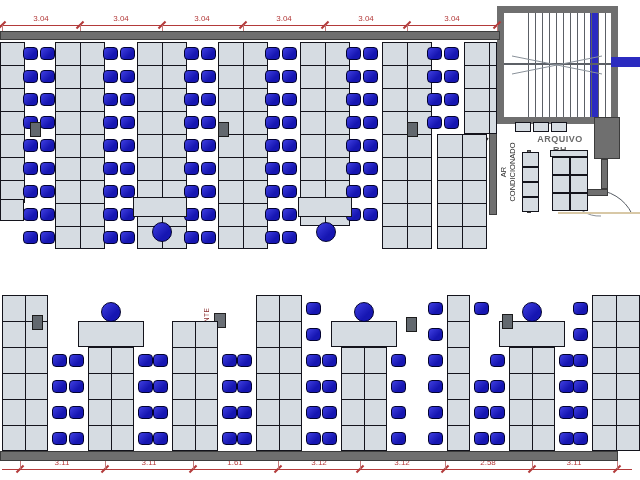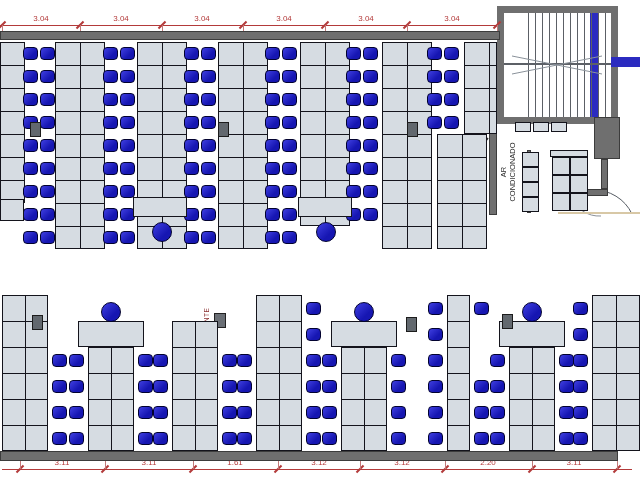--- a/index.html
+++ b/index.html
@@ -55,20 +55,24 @@
   <svg class="abs" id="wall-break" width="30" height="64">
     <rect x="0" y="0" width="30" height="64" fill="#ffffff"></rect>
     <polyline points="26,4 10,26 18,32 4,60" stroke="#2a2a2a" stroke-width="1.5" fill="none"></polyline>
   </svg>
 
   <svg class="abs" id="door-arc" width="76" height="30">
     <path d="M28,2 A42,42 0 0 1 67,26" stroke="#555b63" stroke-width="1" fill="none"></path>
     <path d="M6,8 A30,30 0 0 0 36,28" stroke="#8a9098" stroke-width="1" fill="none"></path>
   </svg>
 
+  <div class="abs" id="label-arquivo">
+    <span>ARQUIVO</span>
+    <span>RH</span>
+  </div>
   <div class="abs" id="label-arcond">
     <span>AR</span>
     <span>CONDICIONADO</span>
   </div>
   <div class="abs" id="label-hidrante">HIDRANTE</div>
   <div class="abs" id="hydrant-box"></div>
 
 <div class="abs dimline" style="left: 0px; top: 25px; width: 497px; height: 1px;"></div>
     <div class="abs dimtick" style="left: -3px; top: 24px; width: 10px; height: 2px;"></div>
     <div class="abs dimv" style="left: 2px; top: 25px; width: 1px; height: 7px;"></div>
@@ -105,21 +109,21 @@
     <div class="abs dimv" style="left: 445px; top: 453px; width: 1px; height: 16px;"></div>
     <div class="abs dimtick" style="left: 527px; top: 468px; width: 10px; height: 2px;"></div>
     <div class="abs dimv" style="left: 532px; top: 453px; width: 1px; height: 16px;"></div>
     <div class="abs dimtick" style="left: 612px; top: 468px; width: 10px; height: 2px;"></div>
     <div class="abs dimv" style="left: 617px; top: 453px; width: 1px; height: 16px;"></div>
     <div class="abs dimlabel" style="left: 49px; top: 458px; width: 26px; height: 10px;">3.11</div>
     <div class="abs dimlabel" style="left: 136px; top: 458px; width: 26px; height: 10px;">3.11</div>
     <div class="abs dimlabel" style="left: 222px; top: 458px; width: 26px; height: 10px;">1.61</div>
     <div class="abs dimlabel" style="left: 306px; top: 458px; width: 26px; height: 10px;">3.12</div>
     <div class="abs dimlabel" style="left: 389px; top: 458px; width: 26px; height: 10px;">3.12</div>
-    <div class="abs dimlabel" style="left: 475px; top: 458px; width: 26px; height: 10px;">2.20</div>
+    <div class="abs dimlabel" style="left: 475px; top: 458px; width: 26px; height: 10px;">2.58</div>
     <div class="abs dimlabel" style="left: 561px; top: 458px; width: 26px; height: 10px;">3.11</div>
     <div class="abs wallbar" style="left: 0px; top: 31px; width: 500px; height: 9px;"></div>
     <div class="abs wallbar" style="left: 0px; top: 451px; width: 618px; height: 10px;"></div>
     <div class="abs wallbar" style="left: 489px; top: 131px; width: 8px; height: 84px;"></div>
     <div class="abs wallbar" style="left: 527px; top: 150px; width: 4px; height: 63px;"></div>
     <div class="abs wallbar" style="left: 594px; top: 117px; width: 26px; height: 42px;"></div>
     <div class="abs wallbar" style="left: 601px; top: 159px; width: 7px; height: 30px;"></div>
     <div class="abs wallbar" style="left: 584px; top: 189px; width: 24px; height: 7px;"></div>
     <div class="abs desk" style="left: 0px; top: 42px; width: 25px; height: 161px; background: repeating-linear-gradient(transparent 0px, transparent 22px, rgb(20, 20, 28) 22px, rgb(20, 20, 28) 23px) rgb(214, 220, 226);"></div>
     <div class="abs desk" style="left: 55px; top: 42px; width: 50px; height: 207px; background: repeating-linear-gradient(transparent 0px, transparent 22px, rgb(20, 20, 28) 22px, rgb(20, 20, 28) 23px), linear-gradient(to right, transparent 0px, transparent 24px, rgb(20, 20, 28) 24px, rgb(20, 20, 28) 25.5px, transparent 25.5px, transparent 100%) rgb(214, 220, 226);"></div>

